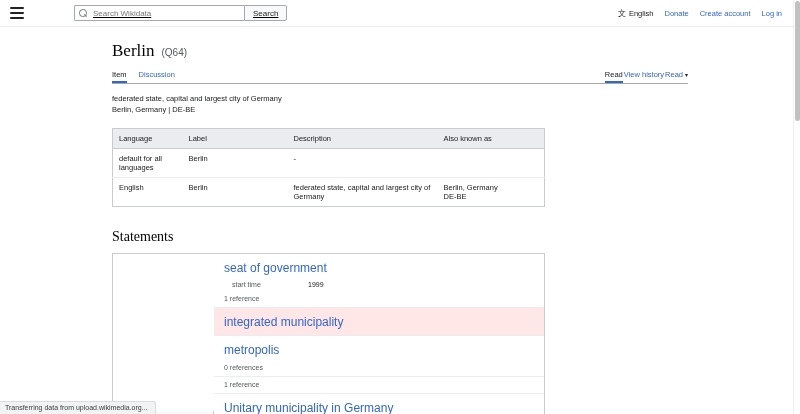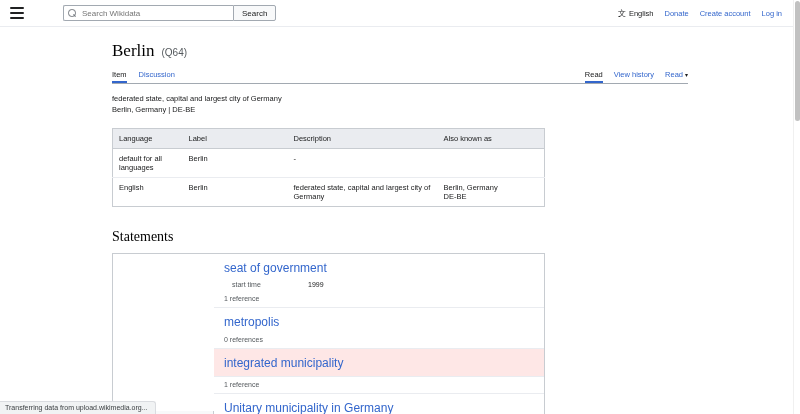--- a/index.html
+++ b/index.html
@@ -41,21 +41,22 @@
   .logo-bars i:nth-child(6) { background: #990000; height: 14px; }
   .logo-bars i:nth-child(7) { background: #339966; height: 14px; }
   .logo-bars i:nth-child(8) { background: #006699; height: 14px; }
   .logo-bars i:nth-child(9) { background: #990000; height: 14px; }
   .logo-text {
     font-size: 12.5px; letter-spacing: .5px; color: #202122; font-weight: 400;
   }
 
   .search-area {
     display: flex; align-items: center;
-    margin-left: 27px;
+    margin-left: 38px;
+    text-decoration: underline;
   }
   .search-box {
     width: 170px; height: 16px;
     border: 1px solid #a2a9b1; border-right: none;
     border-radius: 2px 0 0 2px;
     display: flex; align-items: center;
     padding: 0 4px;
     background: #fff;
   }
   .search-icon { width: 8px; height: 8px; margin-right: 4px; position: relative; flex: 0 0 auto; }
@@ -112,21 +113,21 @@
   .tabs-left { display: flex; gap: 12px; font-size: 7.5px; }
   .tab-item { color: #202122; padding-bottom: 3px; position: relative; cursor: pointer; }
   .tab-item.selected { color: #202122; }
   .tab-item.selected::after {
     content: ""; position: absolute; left: 0; right: 0; bottom: -1px;
     height: 2px; background: #36c;
   }
   .tab-item.link { color: #3366cc; }
 
   .tabs-right {
-    margin-left: auto; display: flex; gap: 11px; font-size: 7.5px; align-items: flex-start;
+    margin-left: auto; display: flex; gap: 1px; font-size: 7.5px; align-items: flex-start;
     padding-bottom: 3px;
   }
   .tabs-right .selected { color: #202122; position: relative; }
   .tabs-right .selected::after {
     content: ""; position: absolute; left: 0; right: 0; bottom: -4px;
     height: 2px; background: #36c;
   }
   .tabs-right .link { color: #3366cc; cursor: pointer; }
   .chevron { font-size: 6px; color: #202122; margin-left: 2px; }
 
@@ -317,28 +318,28 @@
 
       <div class="value-row">
         <div class="value-main">seat of government</div>
         <div class="qualifier">
           <span class="qual-prop">start time</span>
           <span class="qual-val">1999</span>
         </div>
         <div class="refs">1 reference</div>
       </div>
 
+      <div class="value-row highlight">
+        <div class="value-main">integrated municipality</div>
+      </div>
+
       <div class="value-row">
         <div class="value-main">metropolis</div>
         <div class="refs">0 references</div>
       </div>
-
-      <div class="value-row highlight">
-        <div class="value-main">integrated municipality</div>
-      </div>
       <div class="value-row" style="padding-top:4px;">
         <div class="refs" style="margin-top:0;">1 reference</div>
       </div>
 
       <div class="value-row">
         <div class="value-main">Unitary municipality in Germany</div>
         <div class="refs">1 reference</div>
       </div>
 
     </div>

